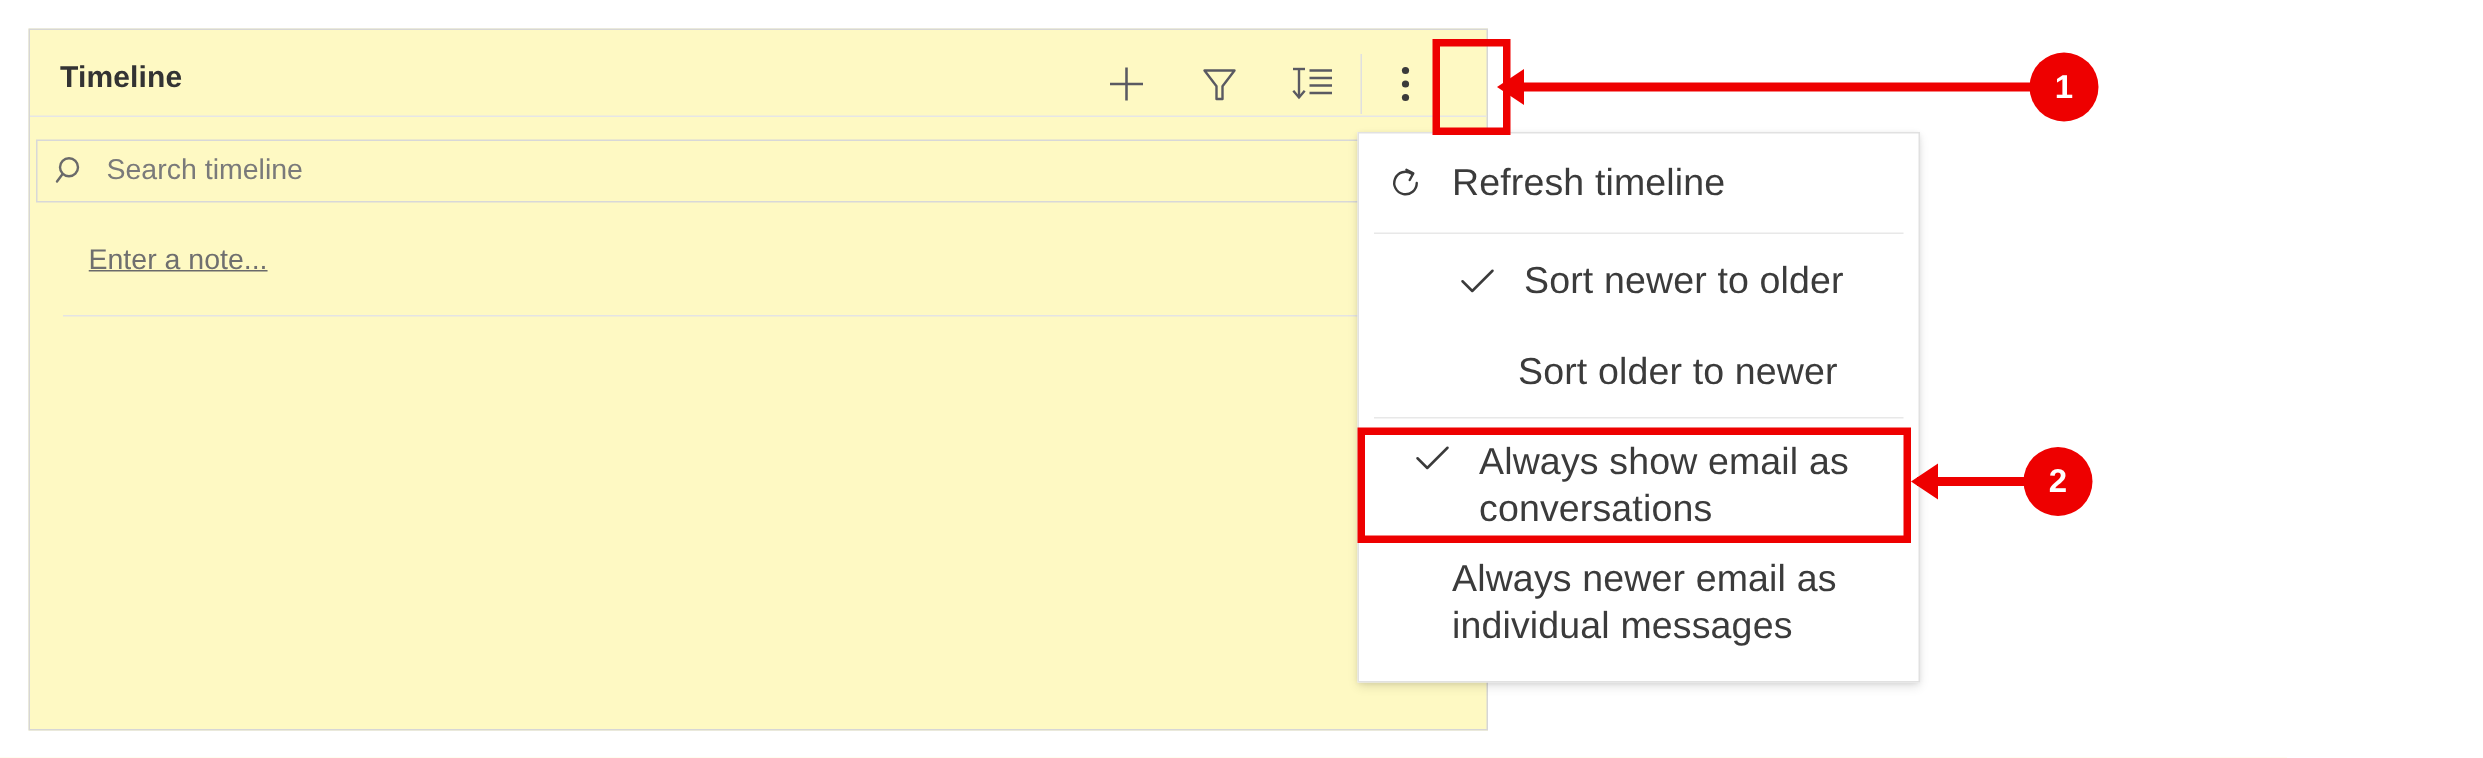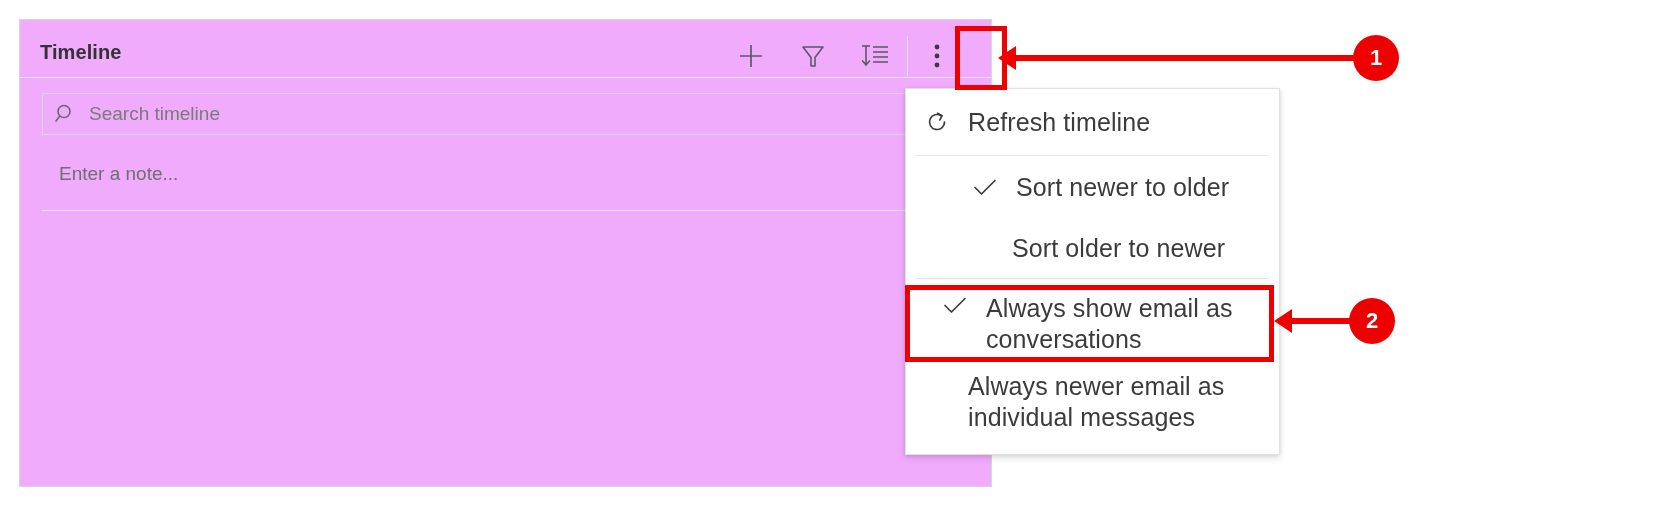--- a/index.html
+++ b/index.html
@@ -15,21 +15,21 @@
     overflow: hidden;
   }
 
   
   #timeline-panel {
     position: absolute;
     left: 19px;
     top: 19px;
     width: 973px;
     height: 468px;
-    background: #f0abfc;
+    background: #fef9c3;
     border: 1px solid #d6d6d6;
     box-sizing: border-box;
   }
 
   #timeline-header {
     position: absolute;
     left: 0;
     top: 0;
     right: 0;
     height: 58px;
@@ -73,21 +73,21 @@
     left: 887px;
     top: 16px;
     width: 1px;
     height: 40px;
     background: #e0e0e0;
   }
 
   
   #search-box {
     position: absolute;
-    left: 22px;
+    left: 4px;
     top: 73px;
     width: 928px;
     height: 42px;
     border: 1px solid #d8d8d8;
     box-sizing: border-box;
     display: flex;
     align-items: center;
   }
   #search-icon-wrap {
     width: 46px;
@@ -124,20 +124,21 @@
     left: 17px;
     top: 18px;
     width: 600px;
     border: none;
     outline: none;
     background: transparent;
     font-family: "Liberation Sans", sans-serif;
     font-size: 19px;
     color: #6a6a6a;
     padding: 0;
+    text-decoration: underline;
   }
   #note-input::placeholder { color: #6f6f6f; opacity: 1; }
 
   
   #more-menu {
     position: absolute;
     left: 905px;
     top: 88px;
     width: 375px;
     height: 367px;

